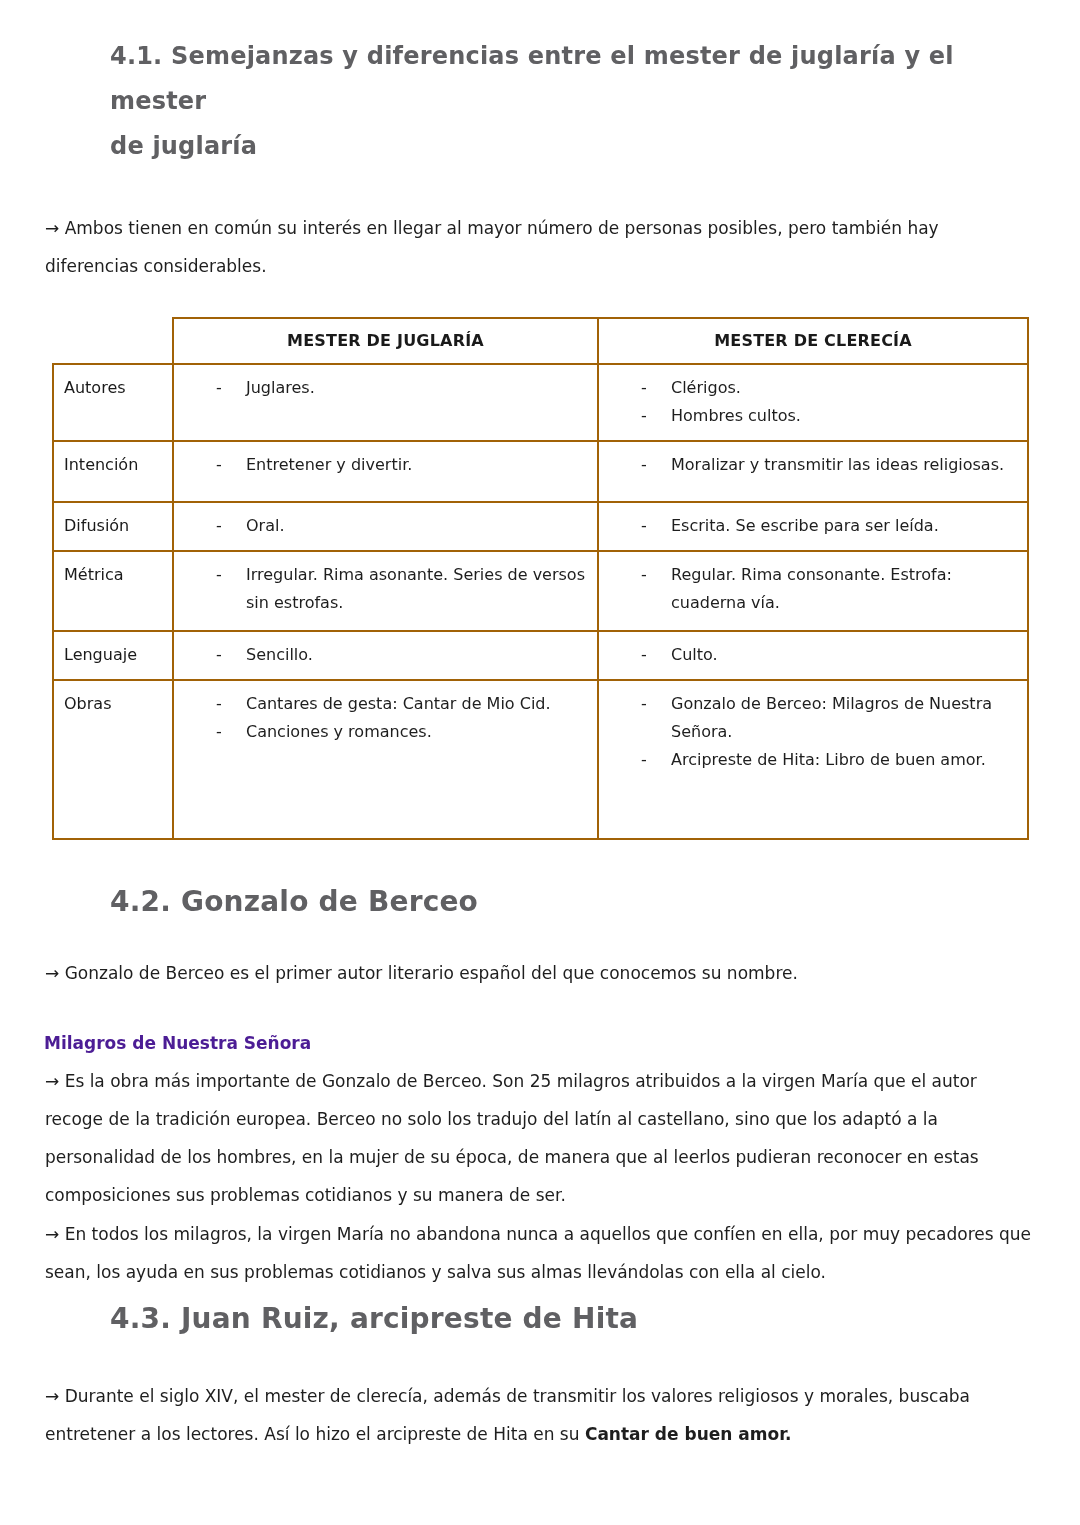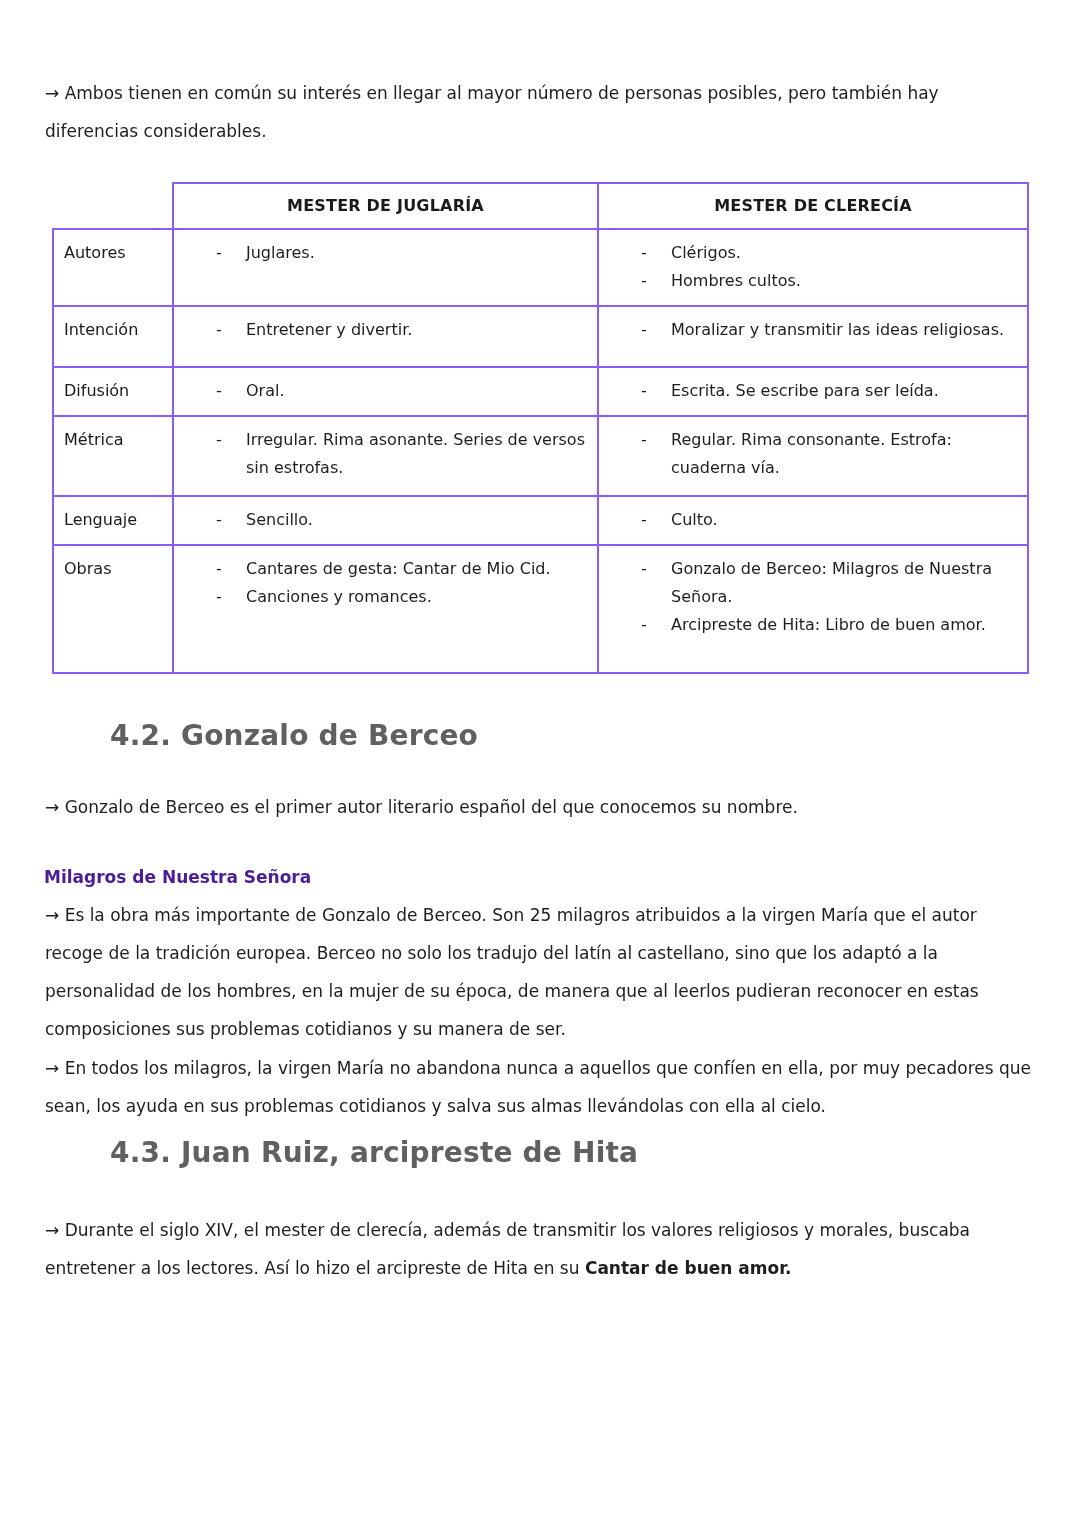--- a/index.html
+++ b/index.html
@@ -58,21 +58,21 @@
     color: #4c1d95;
   }
   
   table.cmp {
     border-collapse: collapse;
     margin: 32px 0 0 8px;
     table-layout: fixed;
     width: 975px;
   }
   table.cmp td, table.cmp th {
-    border: 2px solid #8b5cf6;
+    border: 2px solid #a16207;
     vertical-align: top;
     font-size: 16px;
     line-height: 28px;
     box-sizing: border-box;
   }
   table.cmp th.corner {
     border: none;
     background: transparent;
   }
   table.cmp th {
@@ -105,27 +105,31 @@
     width: 30px;
     font-weight: 400;
   }
   .li .li-text { flex: 1 1 auto; }
   
   tr.r-autores   td { height: 75px; }
   tr.r-intencion td { height: 61px; border-radius: 29px; }
   tr.r-difusion  td { height: 45px; }
   tr.r-metrica   td { height: 80px; }
   tr.r-lenguaje  td { height: 46px; }
-  tr.r-obras     td { height: 128px; }
+  tr.r-obras     td { height: 159px; }
 </style>
 </head>
 <body>
 
 <div class="page">
 
+  <h2 class="h-main">
+    <span class="h-line">4.1. Semejanzas y diferencias entre el mester de juglaría y el mester</span>
+    <span class="h-line">de juglaría</span>
+  </h2>
 
   <p class="para mt-lg">→ Ambos tienen en común su interés en llegar al mayor número de personas posibles, pero también hay diferencias considerables.</p>
 
   <table class="cmp">
     <colgroup>
       <col class="c-label">
       <col class="c-juglaria">
       <col class="c-clerecia">
     </colgroup>
     <thead>

